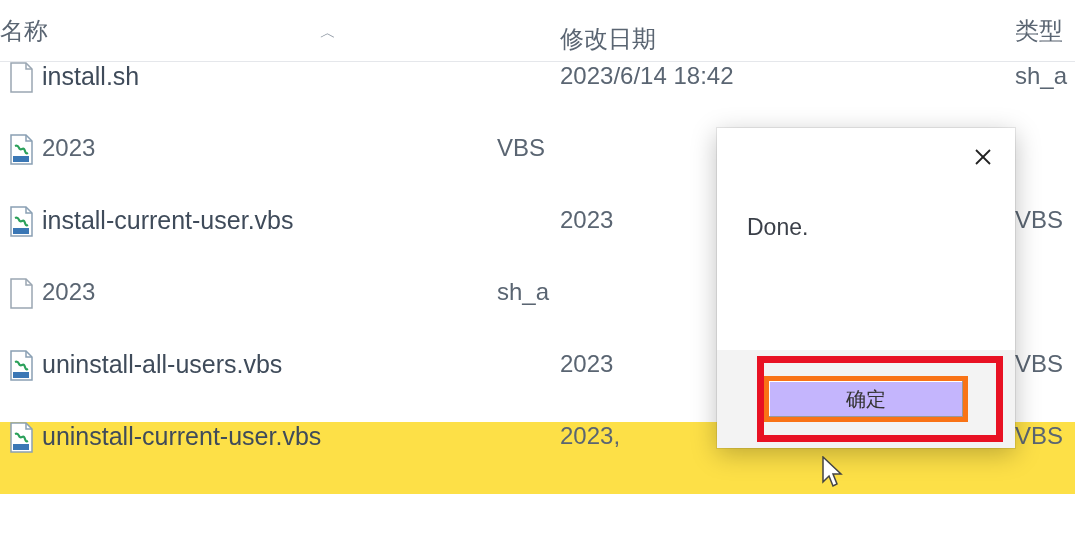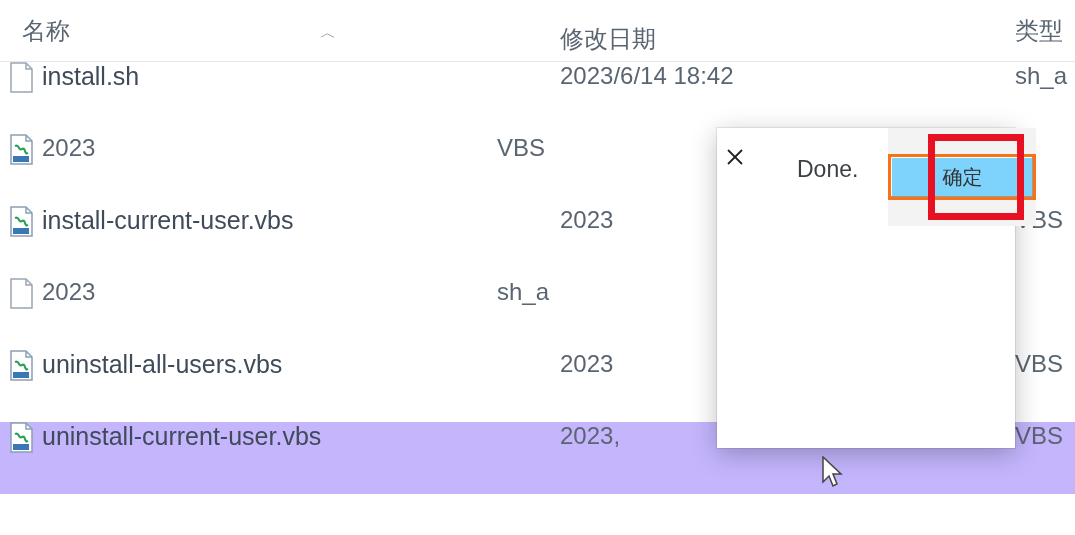--- a/index.html
+++ b/index.html
@@ -13,55 +13,55 @@
       color: #4a5568;
     }
     .header {
       display: flex;
       align-items: center;
       height: 62px;
       border-bottom: 1px solid #e5e7eb;
       font-size: 24px;
       color: #5a6572;
     }
-    .header .col-name { padding-left: 22px; width: 560px; position: relative; }
+    .header .col-name { width: 560px; position: relative; }
     .header .sort-arrow {
       position: absolute;
       left: 320px;
       top: 8px;
       font-size: 16px;
       color: #8a94a0;
     }
     .header .col-date { width: 455px; padding-left: 0; margin-top: 16px; }
     .header .col-type { flex: 1; }
     .rows { }
     .row {
       display: flex;
       align-items: flex-start;
       height: 72px;
       font-size: 25px;
       color: #3f4b5a;
     }
-    .row.selected { background: #c4b5fd; }
+    .row.selected { background: #fde047; }
     .row .icon-cell { width: 42px; display: flex; justify-content: center; }
     .row .name-cell { width: 518px; }
     .row .date-cell { width: 455px; color: #5a6572; font-size: 24px; }
     .row .type-cell { flex: 1; color: #5a6572; font-size: 24px; }
     svg.file-icon { width: 26px; height: 32px; }
     
     .dialog {
       position: absolute;
       left: 717px;
       top: 128px;
       width: 298px;
       height: 320px;
       background: #fff;
       box-shadow: 0 6px 24px rgba(0,0,0,0.25), 0 0 0 1px rgba(0,0,0,0.08);
       display: flex;
-      flex-direction: row;
+      flex-direction: column;
     }
     .dialog .titlebar {
       height: 58px;
       display: flex;
       justify-content: flex-end;
       align-items: center;
       padding-right: 14px;
     }
     .dialog .close-btn {
       width: 36px; height: 36px;
@@ -88,24 +88,24 @@
     .highlight-box {
       position: absolute;
       border: 7px solid #e81123;
       left: 40px;
       right: 12px;
       top: 6px;
       bottom: 6px;
       pointer-events: none;
     }
     .ok-btn {
-      width: 148px;
+      width: 204px;
       height: 46px;
-      background: #7dd3fc;
-      border: 3px solid #f97316;
+      background: #c4b5fd;
+      border: 5px solid #f97316;
       box-shadow: inset -1px -1px 0 #999, inset 1px 1px 0 #fff;
       font-size: 20px;
       color: #333;
       cursor: pointer;
       font-family: inherit;
     }
     
     .cursor {
       position: absolute;
       left: 822px;

